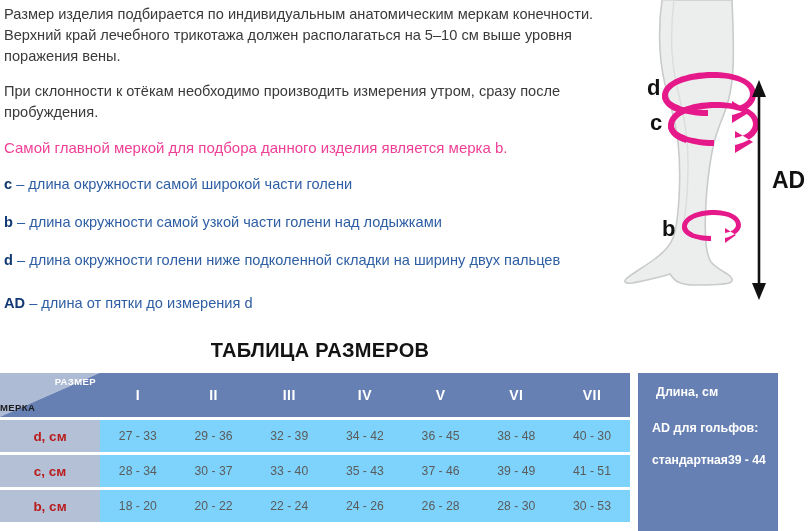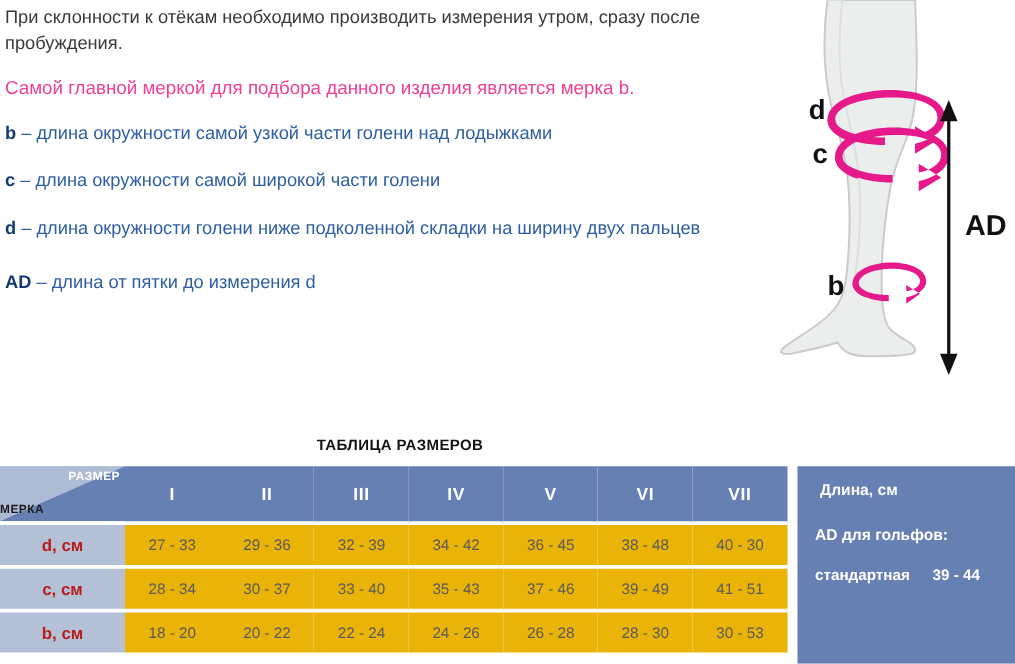--- a/index.html
+++ b/index.html
@@ -55,24 +55,24 @@
     top: 0px;
     width: 212px;
     height: 330px;
   }
   .leg-figure svg { display: block; }
 
   
   .section-title {
     position: absolute;
     left: 0;
-    top: 349px;
+    top: 339px;
     width: 640px;
     text-align: center;
-    font-size: 12px;
+    font-size: 20px;
     font-weight: bold;
     color: #131313;
     letter-spacing: 0.3px;
   }
 
   
   .size-table {
     position: absolute;
     left: 0;
     top: 373px;
@@ -128,35 +128,35 @@
     background: #b4c0d6;
     color: #b91c1c;
     font-weight: bold;
     font-size: 13.5px;
     text-align: center;
     height: 32px;
     padding: 0;
     border-top: 3px solid #ffffff;
   }
   td.val {
-    background: #eab308;
+    background: #7dd3fc;
     color: #5b5b5b;
     font-size: 12.2px;
     text-align: center;
     height: 32px;
     padding: 0;
     border-top: 3px solid #ffffff;
   }
 
   
   .length-panel {
     position: absolute;
     left: 638px;
     top: 373px;
-    width: 174px;
+    width: 140px;
     height: 158px;
     background: #6680b4;
     color: #ffffff;
     box-sizing: border-box;
     padding: 12px 14px 0 14px;
   }
   .length-panel .lp-title {
     font-size: 12.5px;
     font-weight: bold;
     margin: 0 0 22px 4px;
@@ -172,28 +172,29 @@
     font-size: 12.2px;
     font-weight: bold;
     margin-bottom: 9px;
   }
   .length-panel .lp-row .lp-val { min-width: 52px; text-align: left; }
 </style>
 </head>
 <body>
 
 <div class="text-col">
+  <p class="para-intro">Размер изделия подбирается по индивидуальным анатомическим меркам конечности. Верхний край лечебного трикотажа должен располагаться на 5–10 см выше уровня поражения вены.</p>
   <p class="para-intro">При склонности к отёкам необходимо производить измерения утром, сразу после пробуждения.</p>
   <p class="para-highlight">Самой главной меркой для подбора данного изделия является мерка b.</p>
 
   <p class="meas-line">
-    <span class="key">b</span><span> – </span><span>длина окружности самой узкой части голени над лодыжками</span>
+    <span class="key">c</span><span> – </span><span>длина окружности самой широкой части голени</span>
   </p>
   <p class="meas-line">
-    <span class="key">c</span><span> – </span><span>длина окружности самой широкой части голени</span>
+    <span class="key">b</span><span> – </span><span>длина окружности самой узкой части голени над лодыжками</span>
   </p>
   <p class="meas-line tall">
     <span class="key">d</span><span> – </span><span>длина окружности голени ниже подколенной складки на ширину двух пальцев</span>
   </p>
   <p class="meas-line ad-line">
     <span class="key">AD</span><span> – </span><span>длина от пятки до измерения d</span>
   </p>
 </div>
 
 <div class="leg-figure">

